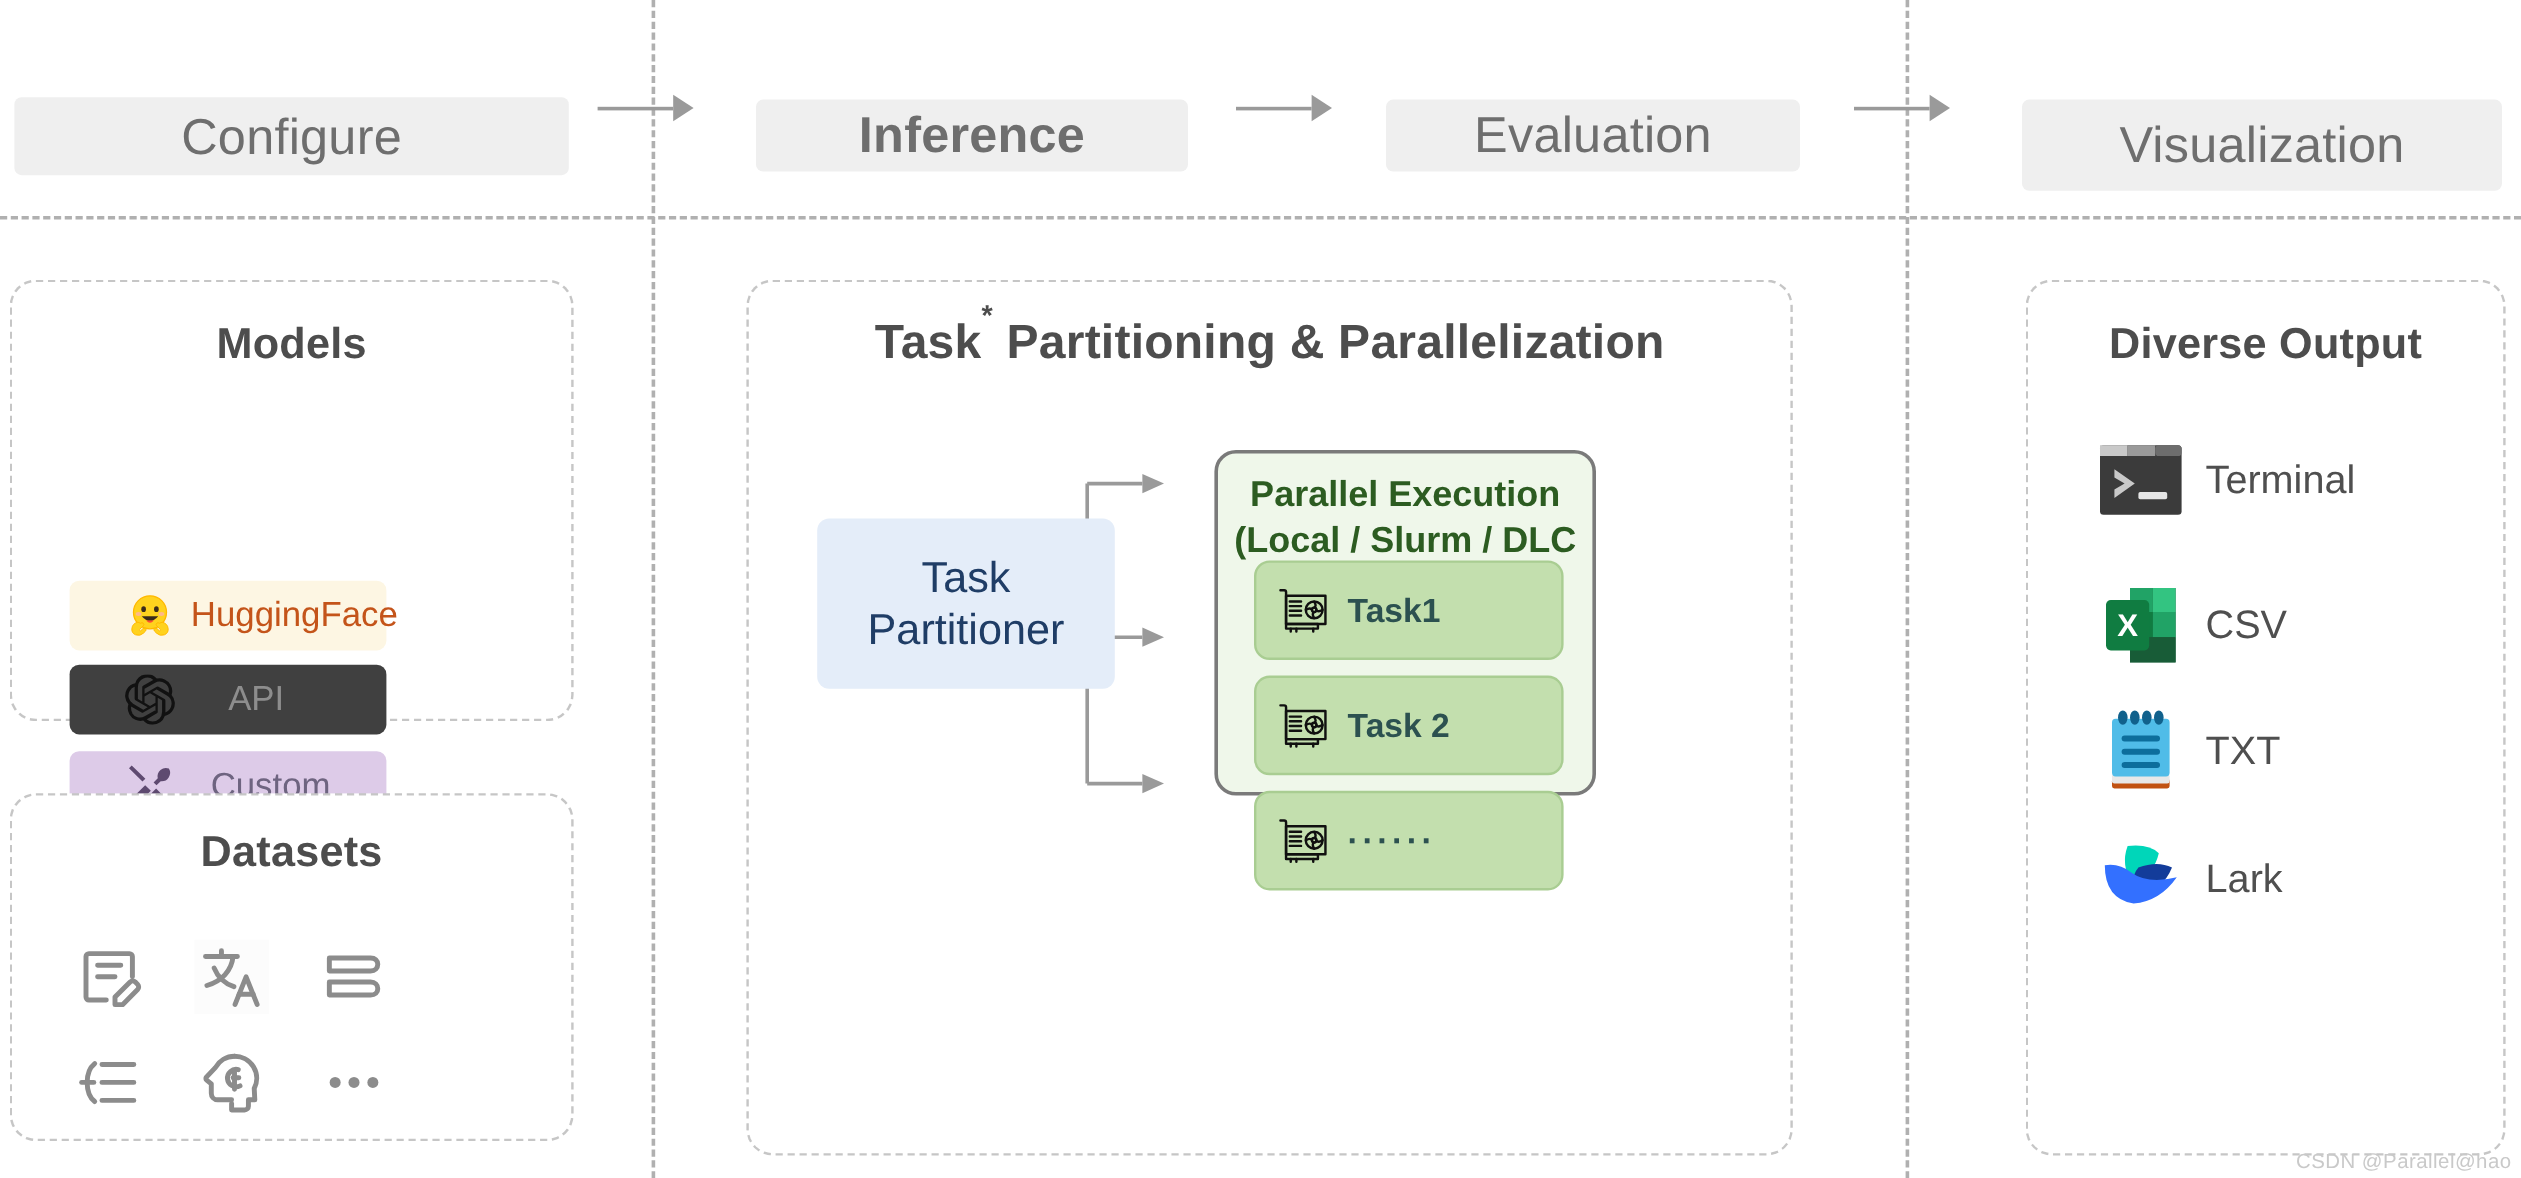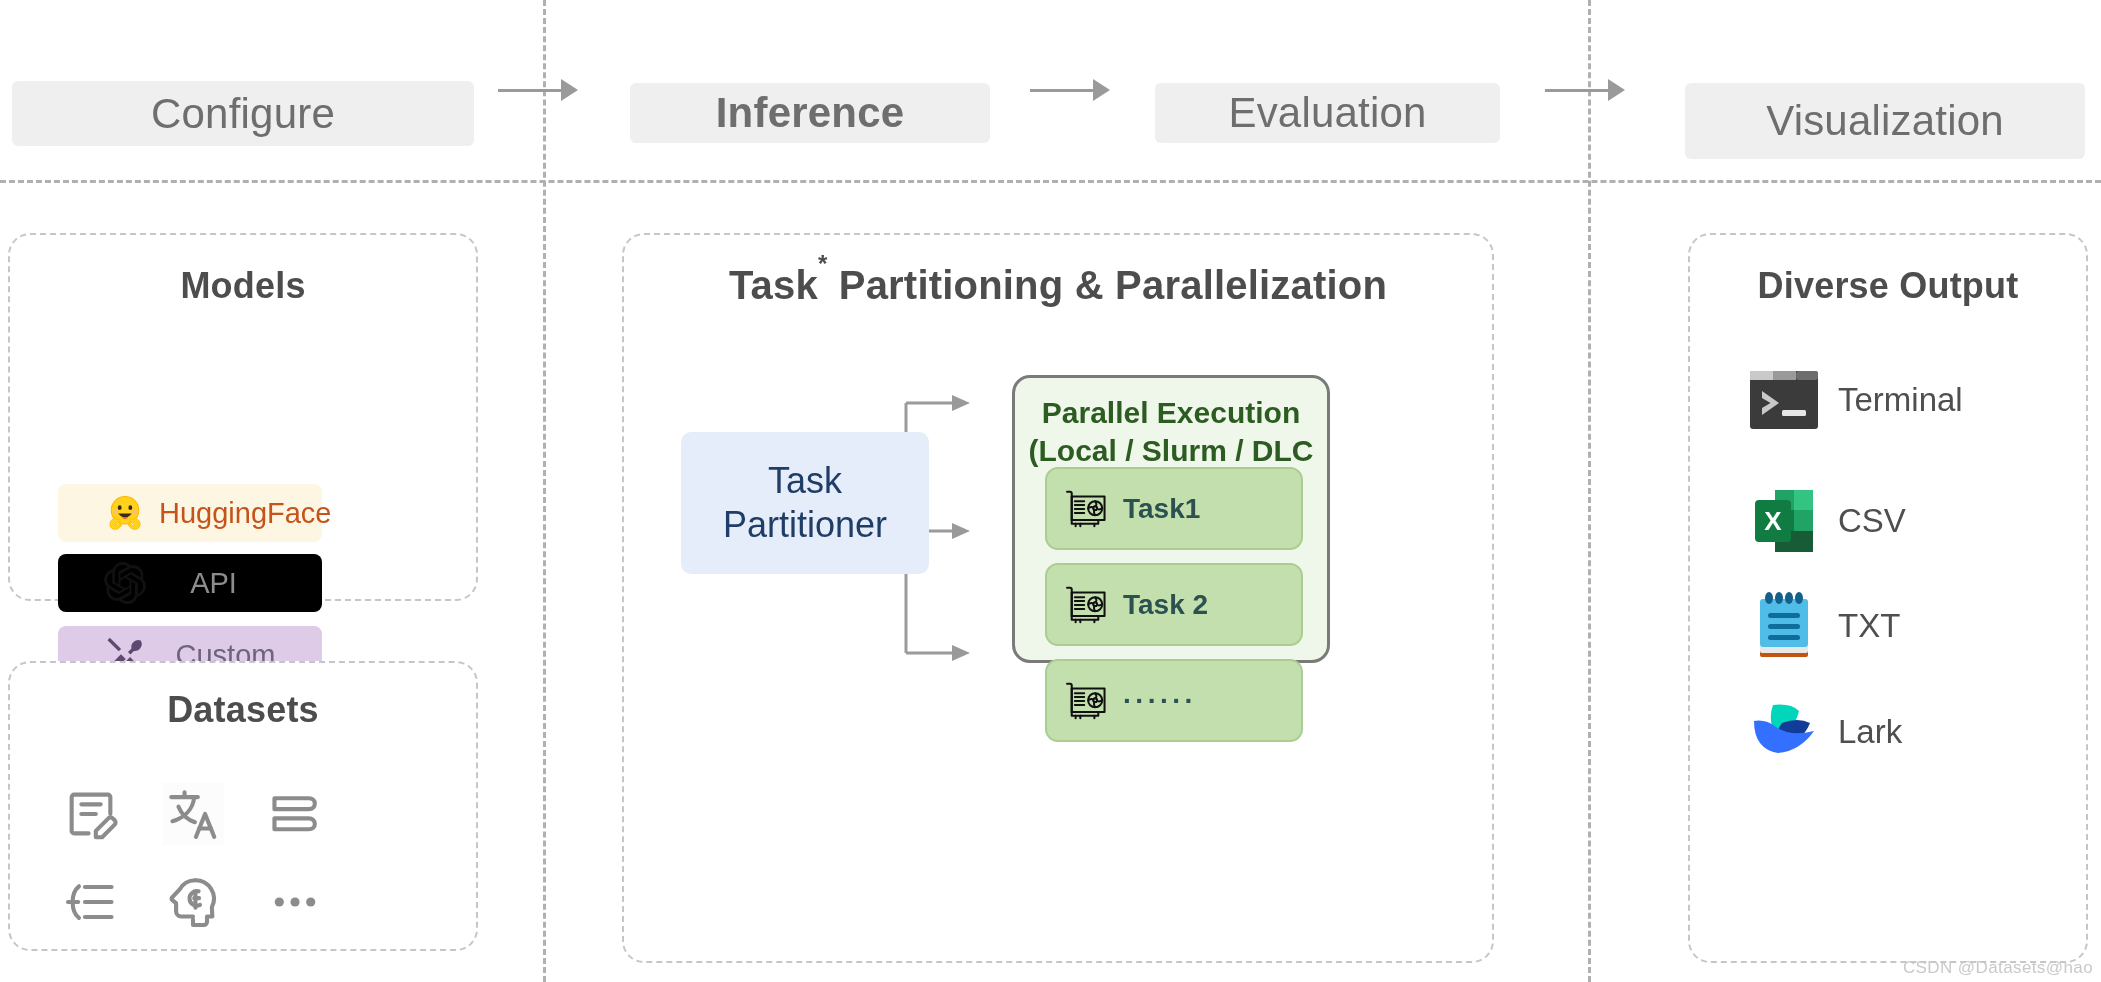--- a/index.html
+++ b/index.html
@@ -102,21 +102,21 @@
     justify-content: center;
     flex: none;
   }
   .model-row .lbl {
     font-size: 29px;
     flex: 1;
     text-align: left;
   }
   .model-hf  { background: #fdf6e3; top: 249px; }
   .model-hf .lbl  { color: #c4541a; padding-left: 2px; }
-  .model-api { background: #000000; top: 319px; }
+  .model-api { background: #404040; top: 319px; }
   .model-api .lbl { color: #8d8d8d; text-align: center; padding-right: 52px; }
   .model-cus { background: #ddcbe8; top: 391px; }
   .model-cus .lbl { color: #6e6480; text-align: center; padding-right: 28px; }
 
   
   .ds-grid {
     position: absolute;
     left: 30px;
     top: 120px;
     width: 306px;
@@ -465,15 +465,15 @@
         <svg width="72" height="62" viewBox="0 0 72 62">
           <path d="M25 4 q18 -2 26 6 q-4 18 -22 26 q-10 -16 -4 -32 Z" fill="#00d6b9"></path>
           <path d="M34 22 q16 -6 28 0 q-8 20 -28 20 q-8 -10 0 -20 Z" fill="#133c9a"></path>
           <path d="M6 20 q0 28 24 32 q22 -2 36 -22 q-24 6 -38 -4 q-10 -8 -22 -6 Z" fill="#3370ff"></path>
         </svg>
       </span>
       <span class="lbl">Lark</span>
     </div>
   </div>
 
-  <div class="watermark">CSDN @Datasets@hao</div>
+  <div class="watermark">CSDN @Parallel@hao</div>
 
 </div>
 
 </body></html>

